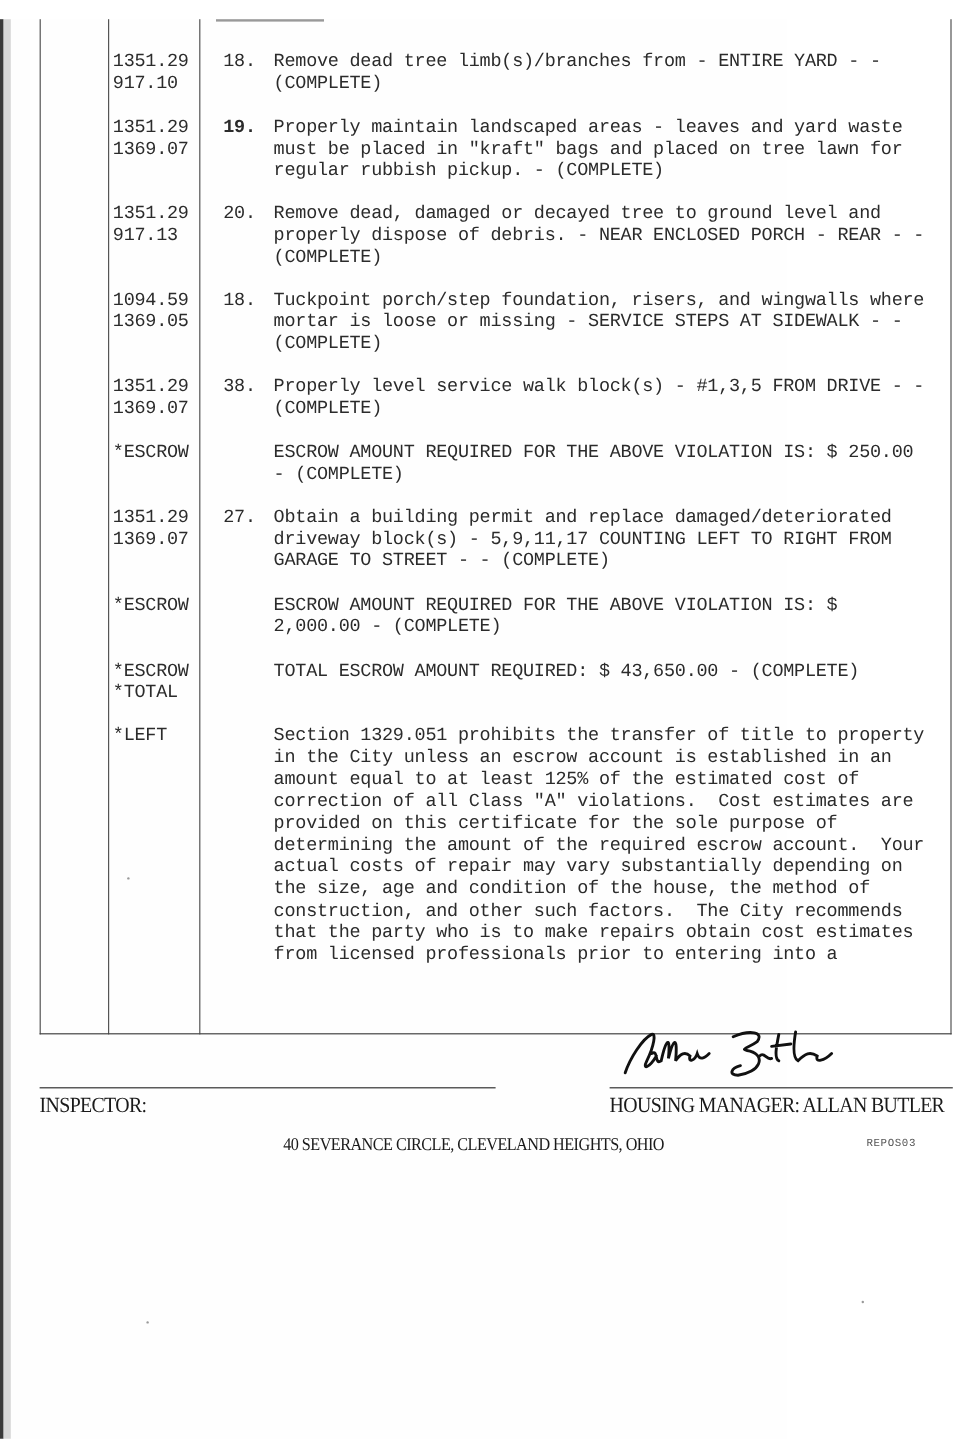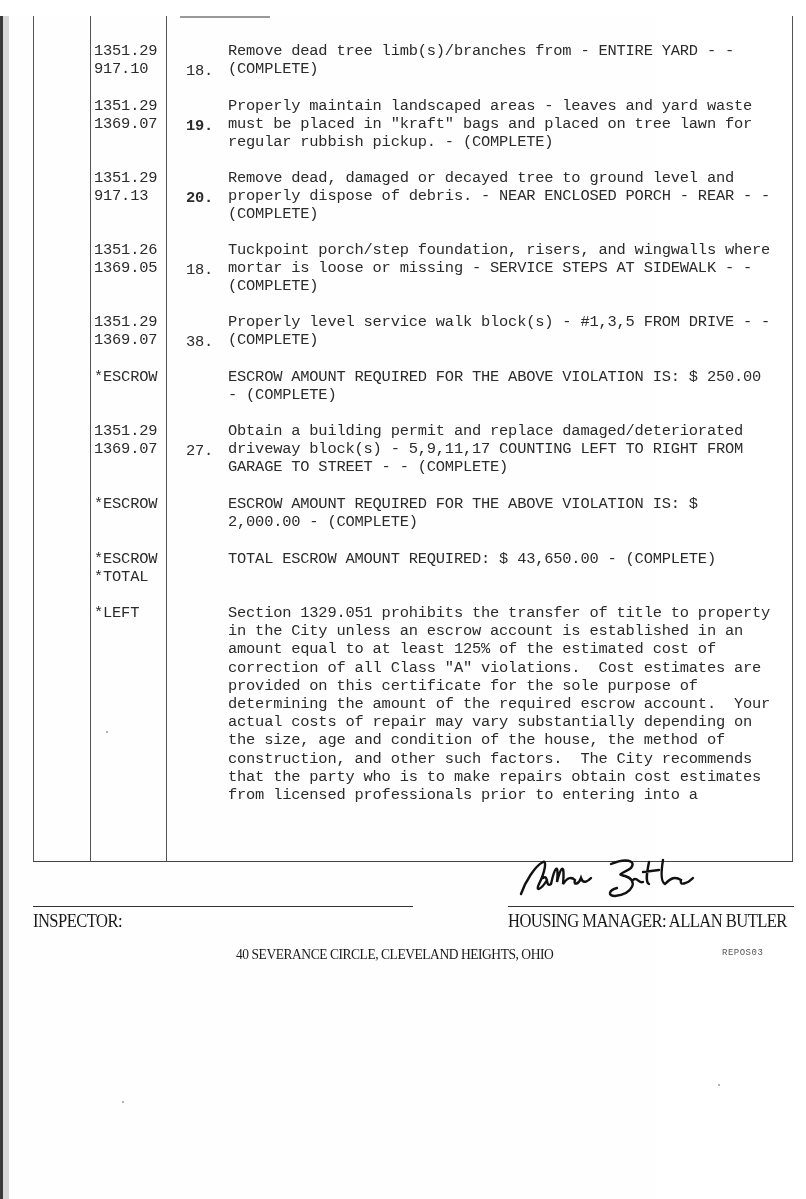--- a/index.html
+++ b/index.html
@@ -4,21 +4,21 @@
 <style>
   html, body { margin:0; padding:0; }
   body { width:806px; height:1199px; background:#ffffff; position:relative; overflow:hidden; }
   .page { position:absolute; left:0; top:16px; width:656px; height:1199px; background:#fefefe; }
   .scan-edge { position:absolute; left:0; top:0; width:3px; height:1199px; background:#3a3a3a; }
   .scan-edge2 { position:absolute; left:3px; top:0; width:6px; height:1199px; background:#d8d8d8; }
   .vline { position:absolute; top:0; width:1px; background:#555; }
   .hline { position:absolute; height:1px; background:#444; }
   .mono { font-family:"Liberation Mono","DejaVu Sans Mono",monospace; font-size:15.4px; line-height:18.2px; color:#2b2b2b; letter-spacing:-0.2px; }
   .code { position:absolute; left:94px; white-space:pre; }
-  .num { position:absolute; left:186px; white-space:pre;margin-top:20px; }
+  .num { position:absolute; left:186px; white-space:pre; }
   .desc { position:absolute; left:228px; width:580px; white-space:pre; }
   .serif { font-family:"Liberation Serif","DejaVu Serif",serif; color:#1a1a1a; }
   .label-insp { position:absolute; left:33px; top:895px; font-size:18px; letter-spacing:-0.6px; transform:scaleX(0.92); transform-origin:left; }
   .label-mgr { position:absolute; left:508px; top:895px; font-size:18px; letter-spacing:-0.6px; white-space:nowrap; transform:scaleX(0.92); transform-origin:left; }
   .addr { position:absolute; left:236px; top:930px; font-size:15px; letter-spacing:-0.5px; white-space:nowrap; transform:scaleX(0.9); transform-origin:left; }
   .formcode { position:absolute; left:722px; top:932px; font-family:Liberation Mono, monospace; font-size:9px; color:#555; letter-spacing:0.5px; }
   .sigline { position:absolute; height:1px; background:#333; }
   .signature { position:absolute; left:515px; top:838px; width:230px; height:48px; }
   .speck { position:absolute; width:2px; height:2px; background:#999; border-radius:1px; }
 </style>
@@ -44,26 +44,26 @@
 
   <div class="mono code" style="top:81px;">1351.29
 1369.07</div>
   <div class="mono num" style="top:81px;font-weight:bold;">19.</div>
   <div class="mono desc" style="top:81px;">Properly maintain landscaped areas - leaves and yard waste
 must be placed in "kraft" bags and placed on tree lawn for
 regular rubbish pickup. - (COMPLETE)</div>
 
   <div class="mono code" style="top:153px;">1351.29
 917.13</div>
-  <div class="mono num" style="top:153px;font-weight:bold;">20.</div>
+  <div class="mono num" style="top:153px;">20.</div>
   <div class="mono desc" style="top:153px;">Remove dead, damaged or decayed tree to ground level and
 properly dispose of debris. - NEAR ENCLOSED PORCH - REAR - -
 (COMPLETE)</div>
 
-  <div class="mono code" style="top:225px;">1351.26
+  <div class="mono code" style="top:225px;">1094.59
 1369.05</div>
   <div class="mono num" style="top:225px;">18.</div>
   <div class="mono desc" style="top:225px;">Tuckpoint porch/step foundation, risers, and wingwalls where
 mortar is loose or missing - SERVICE STEPS AT SIDEWALK - -
 (COMPLETE)</div>
 
   <div class="mono code" style="top:297px;">1351.29
 1369.07</div>
   <div class="mono num" style="top:297px;">38.</div>
   <div class="mono desc" style="top:297px;">Properly level service walk block(s) - #1,3,5 FROM DRIVE - -

